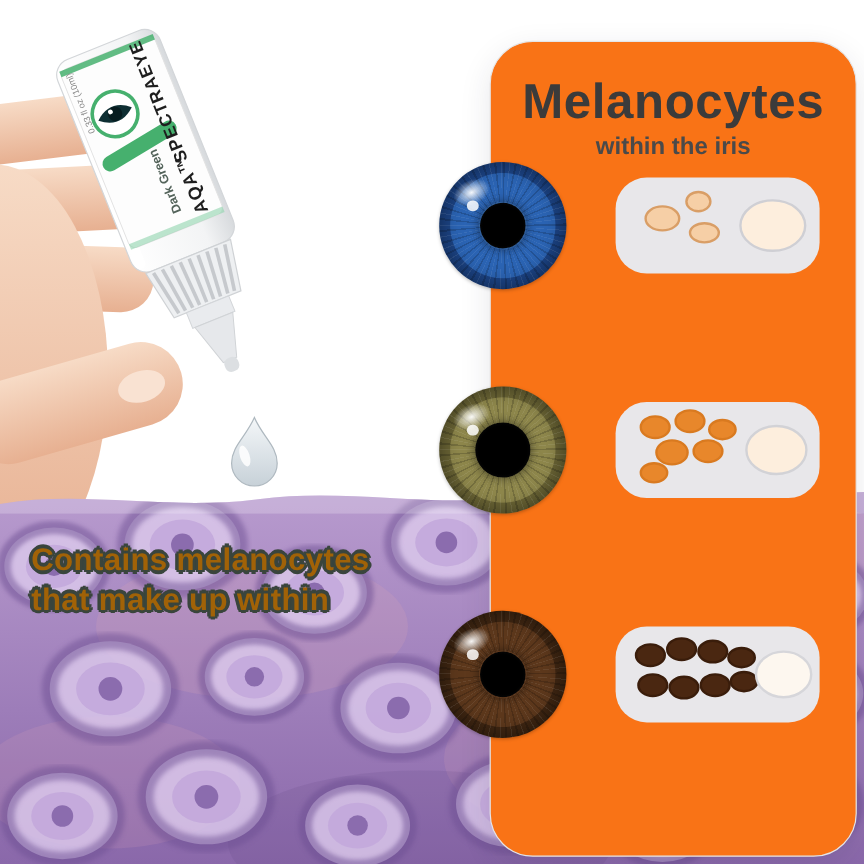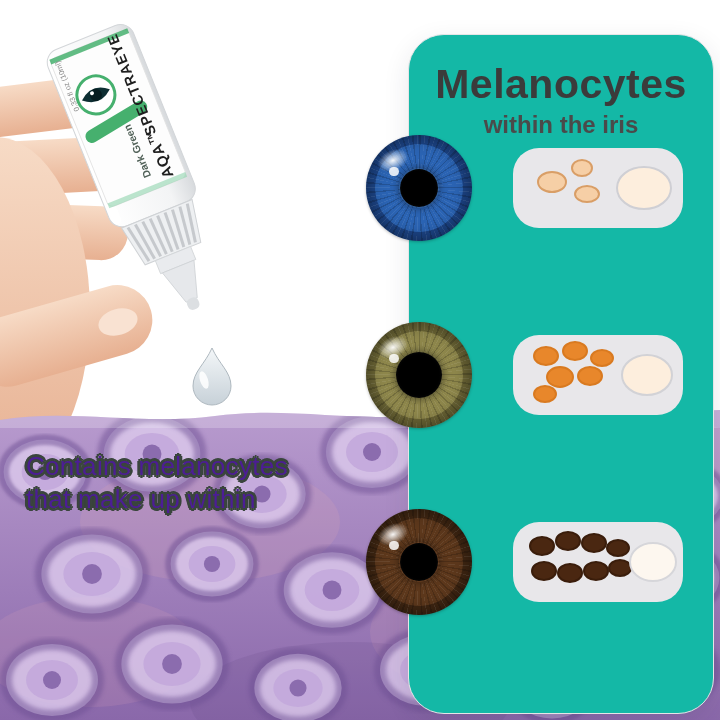--- a/index.html
+++ b/index.html
@@ -5,32 +5,32 @@
   * { margin:0; padding:0; box-sizing:border-box; }
   html,body { width:720px; height:720px; }
   body { font-family:"Liberation Sans", sans-serif; background:#fff; }
   #canvas { position:relative; width:720px; height:720px; background:#fff; overflow:hidden; }
 
   .hand-svg { position:absolute; left:0; top:12px; z-index:2; }
 
   .tissue { position:absolute; left:0; top:402px; width:720px; height:318px; z-index:3; }
 
   .caption { position:absolute; left:26px; top:450px; z-index:4;
-    font-weight:normal; font-size:26px; color:#4c1d95; line-height:1.28; letter-spacing:.3px;
+    font-weight:bold; font-size:26px; color:#a16207; line-height:1.28; letter-spacing:.3px;
     text-shadow:
       -2px -2px 0 var(--caption-outline), 2px -2px 0 var(--caption-outline),
       -2px 2px 0 var(--caption-outline), 2px 2px 0 var(--caption-outline),
       0 -3px 0 var(--caption-outline), 0 3px 0 var(--caption-outline),
       -3px 0 0 var(--caption-outline), 3px 0 0 var(--caption-outline); }
 
   .panel { position:absolute; left:408px; top:34px; width:306px; height:680px;
-    background:#14b8a6; border:1.5px solid var(--panel-border); border-radius:36px;
+    background:#f97316; border:1.5px solid var(--panel-border); border-radius:36px;
     z-index:5; box-shadow:0 8px 26px rgba(40,40,60,.10); text-align:center; }
   .panel h1 { margin-top:26px; font-size:41px; font-weight:600; color:var(--title-text); letter-spacing:.5px; }
-  .panel .subtitle { margin-top:3px; font-size:24px; font-weight:600; color:#4a4a4a; }
+  .panel .subtitle { margin-top:3px; font-size:20px; font-weight:600; color:#4a4a4a; }
 
   .row { position:absolute; left:366px; width:330px; height:110px;
     display:flex; align-items:center; gap:40px; z-index:6; }
 
   .eye { position:relative; width:106px; height:106px; border-radius:50%; flex-shrink:0;
     background: radial-gradient(circle, var(--mid) 0 26%, var(--iris) 27% 58%, var(--edge) 59% 76%, var(--ring) 77% 100%);
     box-shadow: inset 0 0 18px rgba(0,0,0,.45), 0 1px 3px rgba(0,0,0,.25); overflow:hidden; }
   .eye .fibers { position:absolute; inset:0; border-radius:50%; opacity:.5;
     background: repeating-conic-gradient(from 0deg, rgba(0,0,0,.35) 0deg 2deg, transparent 2deg 6deg, rgba(255,255,255,.14) 6deg 7deg, transparent 7deg 11deg); }
   .eye .pupil { position:absolute; width:var(--pupil); height:var(--pupil);

